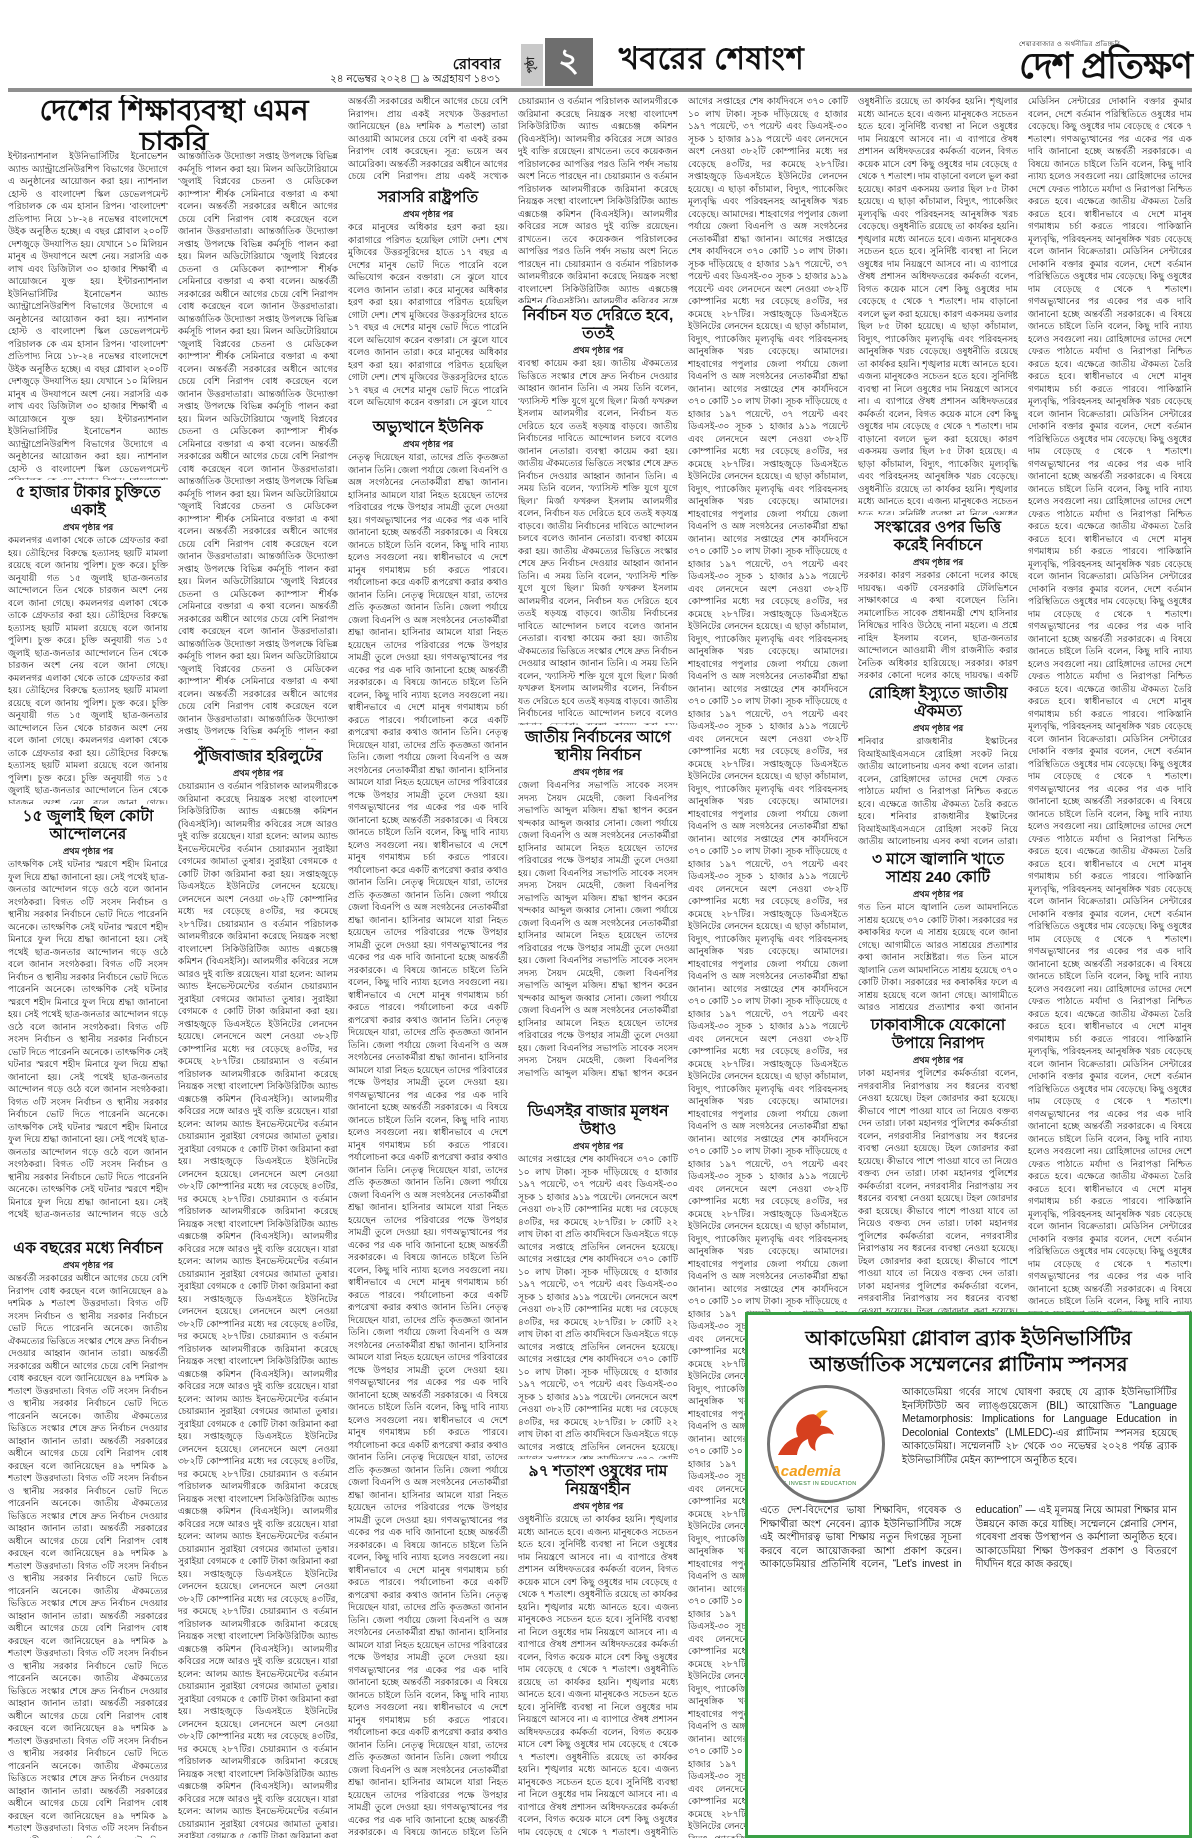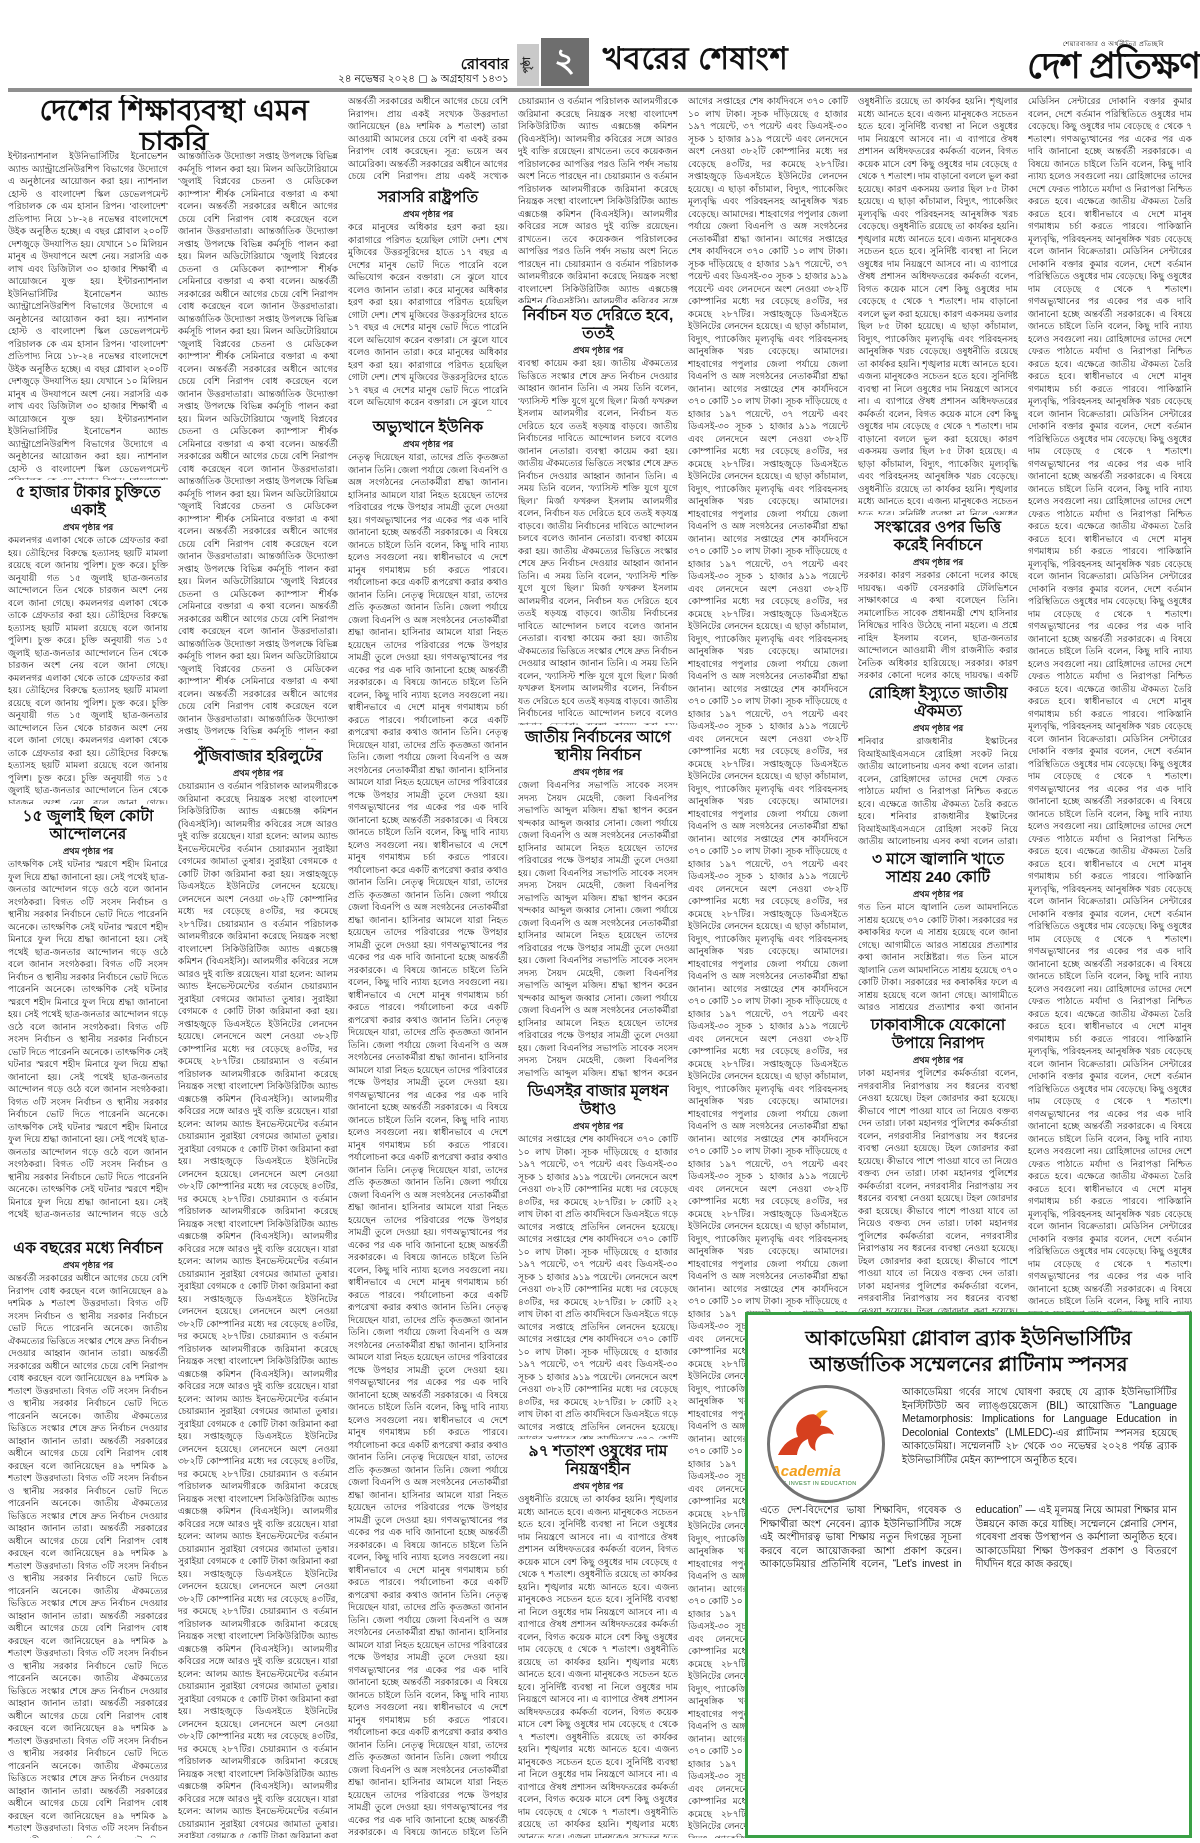--- a/index.html
+++ b/index.html
@@ -1,29 +1,29 @@
 <!DOCTYPE html>
 <html lang="bn"><head>
 <meta charset="utf-8">
 <style>
   html,body{margin:0;padding:0;background:#e8e8e8;}
   #page{position:relative;width:1200px;height:1843px;background:#ffffff;margin:0 auto;
         font-family:"Liberation Sans","DejaVu Sans",sans-serif;color:#111;overflow:hidden;}
   
-  #masthead{position:absolute;left:16px;top:30px;width:1184px;height:56px;display:flex;align-items:flex-end;}
+  #masthead{position:absolute;left:8px;top:30px;width:1184px;height:56px;display:flex;align-items:flex-end;gap:12px;}
   .date-block{margin-left:322px;text-align:right;line-height:1.15;padding-bottom:2px;}
   .weekday{font-weight:bold;font-size:15px;}
   .dateline{font-size:10.5px;}
   .pagebox-wrap{display:flex;align-items:flex-end;margin-left:8px;}
   .page-label-box{width:22px;height:42px;background:#c9c9c9;display:flex;align-items:center;justify-content:center;}
   .page-label-box span{writing-mode:vertical-rl;transform:rotate(180deg);font-size:10px;font-weight:bold;color:#222;}
   .page-num-box{width:48px;height:48px;background:#6e6e6e;color:#fff;display:flex;align-items:center;justify-content:center;
                 font-size:32px;font-weight:bold;margin-left:2px;}
   .section-title{font-size:31px;font-weight:bold;margin-left:14px;letter-spacing:0.5px;padding-bottom:0px;white-space:nowrap;}
-  .brand{margin-left:auto;text-align:center;line-height:1;padding-bottom:2px;}
+  .brand{margin-left:auto;text-align:left;line-height:1;padding-bottom:2px;}
   .brand-tagline{font-size:6.5px;letter-spacing:0.5px;margin-bottom:1px;}
   .brand-name{font-size:36px;font-weight:900;letter-spacing:-1px;white-space:nowrap;}
   #head-rule{position:absolute;left:8px;top:88px;width:1184px;height:4px;background:#8f8f8f;}
   
   #lead-block{position:absolute;left:8px;top:95px;width:332px;height:55px;text-align:center;overflow:hidden;}
   #lead-block .lead-h{font-size:29px;font-weight:bold;line-height:1.1;}
   .sub,#lead-block .lead-sub{font-size:8.5px;font-weight:bold;text-align:center;line-height:14px;overflow:hidden;}
   
   .col{position:absolute;overflow:hidden;}
   .body-block{font-size:9px;line-height:12.5px;text-align:justify;overflow:hidden;color:#1a1a1a;
@@ -106,21 +106,21 @@
         <div class="body-block" style="height: 1387px;">নেতৃত্ব দিয়েছেন যারা, তাদের প্রতি কৃতজ্ঞতা জানান তিনি। জেলা পর্যায়ে জেলা বিএনপি ও অঙ্গ সংগঠনের নেতাকর্মীরা শ্রদ্ধা জানান। হাসিনার আমলে যারা নিহত হয়েছেন তাদের পরিবারের পক্ষে উপহার সামগ্রী তুলে দেওয়া হয়। গণঅভ্যুত্থানের পর একের পর এক দাবি জানানো হচ্ছে অন্তর্বর্তী সরকারকে। এ বিষয়ে জানতে চাইলে তিনি বলেন, কিছু দাবি ন্যায্য হলেও সবগুলো নয়। স্বাধীনভাবে এ দেশে মানুষ গণমাধ্যম চর্চা করতে পারবে। পর্যালোচনা করে একটি রূপরেখা করার কথাও জানান তিনি। নেতৃত্ব দিয়েছেন যারা, তাদের প্রতি কৃতজ্ঞতা জানান তিনি। জেলা পর্যায়ে জেলা বিএনপি ও অঙ্গ সংগঠনের নেতাকর্মীরা শ্রদ্ধা জানান। হাসিনার আমলে যারা নিহত হয়েছেন তাদের পরিবারের পক্ষে উপহার সামগ্রী তুলে দেওয়া হয়। গণঅভ্যুত্থানের পর একের পর এক দাবি জানানো হচ্ছে অন্তর্বর্তী সরকারকে। এ বিষয়ে জানতে চাইলে তিনি বলেন, কিছু দাবি ন্যায্য হলেও সবগুলো নয়। স্বাধীনভাবে এ দেশে মানুষ গণমাধ্যম চর্চা করতে পারবে। পর্যালোচনা করে একটি রূপরেখা করার কথাও জানান তিনি। নেতৃত্ব দিয়েছেন যারা, তাদের প্রতি কৃতজ্ঞতা জানান তিনি। জেলা পর্যায়ে জেলা বিএনপি ও অঙ্গ সংগঠনের নেতাকর্মীরা শ্রদ্ধা জানান। হাসিনার আমলে যারা নিহত হয়েছেন তাদের পরিবারের পক্ষে উপহার সামগ্রী তুলে দেওয়া হয়। গণঅভ্যুত্থানের পর একের পর এক দাবি জানানো হচ্ছে অন্তর্বর্তী সরকারকে। এ বিষয়ে জানতে চাইলে তিনি বলেন, কিছু দাবি ন্যায্য হলেও সবগুলো নয়। স্বাধীনভাবে এ দেশে মানুষ গণমাধ্যম চর্চা করতে পারবে। পর্যালোচনা করে একটি রূপরেখা করার কথাও জানান তিনি। নেতৃত্ব দিয়েছেন যারা, তাদের প্রতি কৃতজ্ঞতা জানান তিনি। জেলা পর্যায়ে জেলা বিএনপি ও অঙ্গ সংগঠনের নেতাকর্মীরা শ্রদ্ধা জানান। হাসিনার আমলে যারা নিহত হয়েছেন তাদের পরিবারের পক্ষে উপহার সামগ্রী তুলে দেওয়া হয়। গণঅভ্যুত্থানের পর একের পর এক দাবি জানানো হচ্ছে অন্তর্বর্তী সরকারকে। এ বিষয়ে জানতে চাইলে তিনি বলেন, কিছু দাবি ন্যায্য হলেও সবগুলো নয়। স্বাধীনভাবে এ দেশে মানুষ গণমাধ্যম চর্চা করতে পারবে। পর্যালোচনা করে একটি রূপরেখা করার কথাও জানান তিনি। নেতৃত্ব দিয়েছেন যারা, তাদের প্রতি কৃতজ্ঞতা জানান তিনি। জেলা পর্যায়ে জেলা বিএনপি ও অঙ্গ সংগঠনের নেতাকর্মীরা শ্রদ্ধা জানান। হাসিনার আমলে যারা নিহত হয়েছেন তাদের পরিবারের পক্ষে উপহার সামগ্রী তুলে দেওয়া হয়। গণঅভ্যুত্থানের পর একের পর এক দাবি জানানো হচ্ছে অন্তর্বর্তী সরকারকে। এ বিষয়ে জানতে চাইলে তিনি বলেন, কিছু দাবি ন্যায্য হলেও সবগুলো নয়। স্বাধীনভাবে এ দেশে মানুষ গণমাধ্যম চর্চা করতে পারবে। পর্যালোচনা করে একটি রূপরেখা করার কথাও জানান তিনি। নেতৃত্ব দিয়েছেন যারা, তাদের প্রতি কৃতজ্ঞতা জানান তিনি। জেলা পর্যায়ে জেলা বিএনপি ও অঙ্গ সংগঠনের নেতাকর্মীরা শ্রদ্ধা জানান। হাসিনার আমলে যারা নিহত হয়েছেন তাদের পরিবারের পক্ষে উপহার সামগ্রী তুলে দেওয়া হয়। গণঅভ্যুত্থানের পর একের পর এক দাবি জানানো হচ্ছে অন্তর্বর্তী সরকারকে। এ বিষয়ে জানতে চাইলে তিনি বলেন, কিছু দাবি ন্যায্য হলেও সবগুলো নয়। স্বাধীনভাবে এ দেশে মানুষ গণমাধ্যম চর্চা করতে পারবে। পর্যালোচনা করে একটি রূপরেখা করার কথাও জানান তিনি। নেতৃত্ব দিয়েছেন যারা, তাদের প্রতি কৃতজ্ঞতা জানান তিনি। জেলা পর্যায়ে জেলা বিএনপি ও অঙ্গ সংগঠনের নেতাকর্মীরা শ্রদ্ধা জানান। হাসিনার আমলে যারা নিহত হয়েছেন তাদের পরিবারের পক্ষে উপহার সামগ্রী তুলে দেওয়া হয়। গণঅভ্যুত্থানের পর একের পর এক দাবি জানানো হচ্ছে অন্তর্বর্তী সরকারকে। এ বিষয়ে জানতে চাইলে তিনি বলেন, কিছু দাবি ন্যায্য হলেও সবগুলো নয়। স্বাধীনভাবে এ দেশে মানুষ গণমাধ্যম চর্চা করতে পারবে। পর্যালোচনা করে একটি রূপরেখা করার কথাও জানান তিনি। নেতৃত্ব দিয়েছেন যারা, তাদের প্রতি কৃতজ্ঞতা জানান তিনি। জেলা পর্যায়ে জেলা বিএনপি ও অঙ্গ সংগঠনের নেতাকর্মীরা শ্রদ্ধা জানান। হাসিনার আমলে যারা নিহত হয়েছেন তাদের পরিবারের পক্ষে উপহার সামগ্রী তুলে দেওয়া হয়। গণঅভ্যুত্থানের পর একের পর এক দাবি জানানো হচ্ছে অন্তর্বর্তী সরকারকে। এ বিষয়ে জানতে চাইলে তিনি বলেন, কিছু দাবি ন্যায্য হলেও সবগুলো নয়। স্বাধীনভাবে এ দেশে মানুষ গণমাধ্যম চর্চা করতে পারবে। পর্যালোচনা করে একটি রূপরেখা করার কথাও জানান তিনি। নেতৃত্ব দিয়েছেন যারা, তাদের প্রতি কৃতজ্ঞতা জানান তিনি। জেলা পর্যায়ে জেলা বিএনপি ও অঙ্গ সংগঠনের নেতাকর্মীরা শ্রদ্ধা জানান। হাসিনার আমলে যারা নিহত হয়েছেন তাদের পরিবারের পক্ষে উপহার সামগ্রী তুলে দেওয়া হয়। গণঅভ্যুত্থানের পর একের পর এক দাবি জানানো হচ্ছে অন্তর্বর্তী সরকারকে। এ বিষয়ে জানতে চাইলে তিনি বলেন, কিছু দাবি ন্যায্য হলেও সবগুলো নয়। স্বাধীনভাবে এ দেশে মানুষ গণমাধ্যম চর্চা করতে পারবে। পর্যালোচনা করে একটি রূপরেখা করার কথাও জানান তিনি। নেতৃত্ব দিয়েছেন যারা, তাদের প্রতি কৃতজ্ঞতা জানান তিনি। জেলা পর্যায়ে জেলা বিএনপি ও অঙ্গ সংগঠনের নেতাকর্মীরা শ্রদ্ধা জানান। হাসিনার আমলে যারা নিহত হয়েছেন তাদের পরিবারের পক্ষে উপহার সামগ্রী তুলে দেওয়া হয়। গণঅভ্যুত্থানের পর একের পর এক দাবি জানানো হচ্ছে অন্তর্বর্তী সরকারকে। এ বিষয়ে জানতে চাইলে তিনি বলেন, কিছু দাবি ন্যায্য হলেও সবগুলো নয়। স্বাধীনভাবে এ দেশে মানুষ গণমাধ্যম চর্চা করতে পারবে। পর্যালোচনা করে একটি রূপরেখা করার কথাও জানান তিনি। নেতৃত্ব দিয়েছেন যারা, তাদের প্রতি কৃতজ্ঞতা জানান তিনি। জেলা পর্যায়ে জেলা বিএনপি ও অঙ্গ সংগঠনের নেতাকর্মীরা শ্রদ্ধা জানান। হাসিনার আমলে যারা নিহত হয়েছেন তাদের পরিবারের পক্ষে উপহার সামগ্রী তুলে দেওয়া হয়। গণঅভ্যুত্থানের পর একের পর এক দাবি জানানো হচ্ছে অন্তর্বর্তী সরকারকে। এ বিষয়ে জানতে চাইলে তিনি বলেন, কিছু দাবি ন্যায্য হলেও সবগুলো নয়। স্বাধীনভাবে এ দেশে মানুষ গণমাধ্যম চর্চা করতে পারবে। পর্যালোচনা করে একটি রূপরেখা করার কথাও জানান তিনি।</div>
       </div>
       <div class="col" style="left: 518px; top: 95px; width: 160px; height: 1743px;">
         <div class="body-block" style="height: 208px;">চেয়ারম্যান ও বর্তমান পরিচালক আলমগীরকে জরিমানা করেছে নিয়ন্ত্রক সংস্থা বাংলাদেশ সিকিউরিটিজ অ্যান্ড এক্সচেঞ্জ কমিশন (বিএসইসি)। আলমগীর কবিরের সঙ্গে আরও দুই ব্যক্তি রয়েছেন। রাখতেন। তবে কয়েকজন পরিচালকের আপত্তির পরও তিনি পর্ষদ সভায় অংশ নিতে পারছেন না। চেয়ারম্যান ও বর্তমান পরিচালক আলমগীরকে জরিমানা করেছে নিয়ন্ত্রক সংস্থা বাংলাদেশ সিকিউরিটিজ অ্যান্ড এক্সচেঞ্জ কমিশন (বিএসইসি)। আলমগীর কবিরের সঙ্গে আরও দুই ব্যক্তি রয়েছেন। রাখতেন। তবে কয়েকজন পরিচালকের আপত্তির পরও তিনি পর্ষদ সভায় অংশ নিতে পারছেন না। চেয়ারম্যান ও বর্তমান পরিচালক আলমগীরকে জরিমানা করেছে নিয়ন্ত্রক সংস্থা বাংলাদেশ সিকিউরিটিজ অ্যান্ড এক্সচেঞ্জ কমিশন (বিএসইসি)। আলমগীর কবিরের সঙ্গে আরও দুই ব্যক্তি রয়েছেন। রাখতেন। তবে কয়েকজন পরিচালকের আপত্তির পরও তিনি পর্ষদ সভায় অংশ নিতে পারছেন না।</div>
         <div class="art-h" style="height: 40px;">নির্বাচন যত দেরিতে হবে, ততই</div>
         <div class="sub" style="height: 14px;">প্রথম পৃষ্ঠার পর</div>
         <div class="body-block" style="height: 368px;">ব্যবস্থা কায়েম করা হয়। জাতীয় ঐকমত্যের ভিত্তিতে সংস্কার শেষে দ্রুত নির্বাচন দেওয়ার আহ্বান জানান তিনি। এ সময় তিনি বলেন, ‘ফ্যাসিস্ট শক্তি যুগে যুগে ছিল।’ মির্জা ফখরুল ইসলাম আলমগীর বলেন, নির্বাচন যত দেরিতে হবে ততই ষড়যন্ত্র বাড়বে। জাতীয় নির্বাচনের দাবিতে আন্দোলন চলবে বলেও জানান নেতারা। ব্যবস্থা কায়েম করা হয়। জাতীয় ঐকমত্যের ভিত্তিতে সংস্কার শেষে দ্রুত নির্বাচন দেওয়ার আহ্বান জানান তিনি। এ সময় তিনি বলেন, ‘ফ্যাসিস্ট শক্তি যুগে যুগে ছিল।’ মির্জা ফখরুল ইসলাম আলমগীর বলেন, নির্বাচন যত দেরিতে হবে ততই ষড়যন্ত্র বাড়বে। জাতীয় নির্বাচনের দাবিতে আন্দোলন চলবে বলেও জানান নেতারা। ব্যবস্থা কায়েম করা হয়। জাতীয় ঐকমত্যের ভিত্তিতে সংস্কার শেষে দ্রুত নির্বাচন দেওয়ার আহ্বান জানান তিনি। এ সময় তিনি বলেন, ‘ফ্যাসিস্ট শক্তি যুগে যুগে ছিল।’ মির্জা ফখরুল ইসলাম আলমগীর বলেন, নির্বাচন যত দেরিতে হবে ততই ষড়যন্ত্র বাড়বে। জাতীয় নির্বাচনের দাবিতে আন্দোলন চলবে বলেও জানান নেতারা। ব্যবস্থা কায়েম করা হয়। জাতীয় ঐকমত্যের ভিত্তিতে সংস্কার শেষে দ্রুত নির্বাচন দেওয়ার আহ্বান জানান তিনি। এ সময় তিনি বলেন, ‘ফ্যাসিস্ট শক্তি যুগে যুগে ছিল।’ মির্জা ফখরুল ইসলাম আলমগীর বলেন, নির্বাচন যত দেরিতে হবে ততই ষড়যন্ত্র বাড়বে। জাতীয় নির্বাচনের দাবিতে আন্দোলন চলবে বলেও জানান নেতারা। ব্যবস্থা কায়েম করা হয়। জাতীয় ঐকমত্যের ভিত্তিতে সংস্কার শেষে দ্রুত নির্বাচন দেওয়ার আহ্বান জানান তিনি। এ সময় তিনি বলেন, ‘ফ্যাসিস্ট শক্তি যুগে যুগে ছিল।’ মির্জা ফখরুল ইসলাম আলমগীর বলেন, নির্বাচন যত দেরিতে হবে ততই ষড়যন্ত্র বাড়বে। জাতীয় নির্বাচনের দাবিতে আন্দোলন চলবে বলেও জানান নেতারা।</div>
         <div class="art-h" style="height: 40px;">জাতীয় নির্বাচনের আগে স্থানীয় নির্বাচন</div>
         <div class="sub" style="height: 14px;">প্রথম পৃষ্ঠার পর</div>
         <div class="body-block" style="height: 300px;">জেলা বিএনপির সভাপতি সাবেক সংসদ সদস্য সৈয়দ মেহেদী, জেলা বিএনপির সভাপতি আব্দুল মজিদ। শ্রদ্ধা স্থাপন করেন খন্দকার আব্দুল জব্বার সোনা। জেলা পর্যায়ে জেলা বিএনপি ও অঙ্গ সংগঠনের নেতাকর্মীরা হাসিনার আমলে নিহত হয়েছেন তাদের পরিবারের পক্ষে উপহার সামগ্রী তুলে দেওয়া হয়। জেলা বিএনপির সভাপতি সাবেক সংসদ সদস্য সৈয়দ মেহেদী, জেলা বিএনপির সভাপতি আব্দুল মজিদ। শ্রদ্ধা স্থাপন করেন খন্দকার আব্দুল জব্বার সোনা। জেলা পর্যায়ে জেলা বিএনপি ও অঙ্গ সংগঠনের নেতাকর্মীরা হাসিনার আমলে নিহত হয়েছেন তাদের পরিবারের পক্ষে উপহার সামগ্রী তুলে দেওয়া হয়। জেলা বিএনপির সভাপতি সাবেক সংসদ সদস্য সৈয়দ মেহেদী, জেলা বিএনপির সভাপতি আব্দুল মজিদ। শ্রদ্ধা স্থাপন করেন খন্দকার আব্দুল জব্বার সোনা। জেলা পর্যায়ে জেলা বিএনপি ও অঙ্গ সংগঠনের নেতাকর্মীরা হাসিনার আমলে নিহত হয়েছেন তাদের পরিবারের পক্ষে উপহার সামগ্রী তুলে দেওয়া হয়। জেলা বিএনপির সভাপতি সাবেক সংসদ সদস্য সৈয়দ মেহেদী, জেলা বিএনপির সভাপতি আব্দুল মজিদ। শ্রদ্ধা স্থাপন করেন খন্দকার আব্দুল জব্বার সোনা। জেলা পর্যায়ে জেলা বিএনপি ও অঙ্গ সংগঠনের নেতাকর্মীরা হাসিনার আমলে নিহত হয়েছেন তাদের পরিবারের পক্ষে উপহার সামগ্রী তুলে দেওয়া হয়।</div>
-        <div class="art-h" style="height: 40px;">ডিএসইর বাজার মূলধন উধাও</div>
+        <div class="art-h" style="height: 40px; margin-top: 20px;">ডিএসইর বাজার মূলধন উধাও</div>
         <div class="sub" style="height: 14px;">প্রথম পৃষ্ঠার পর</div>
         <div class="body-block" style="height: 306px;">আগের সপ্তাহের শেষ কার্যদিবসে ৩৭০ কোটি ১০ লাখ টাকা। সূচক দাঁড়িয়েছে ৫ হাজার ১৯৭ পয়েন্টে, ৩৭ পয়েন্ট এবং ডিএসই-৩০ সূচক ১ হাজার ৯১৯ পয়েন্টে। লেনদেনে অংশ নেওয়া ৩৮২টি কোম্পানির মধ্যে দর বেড়েছে ৪৩টির, দর কমেছে ২৮৭টির। ৮ কোটি ২২ লাখ টাকা বা প্রতি কার্যদিবসে ডিএসইতে গড়ে আগের সপ্তাহে প্রতিদিন লেনদেন হয়েছে। আগের সপ্তাহের শেষ কার্যদিবসে ৩৭০ কোটি ১০ লাখ টাকা। সূচক দাঁড়িয়েছে ৫ হাজার ১৯৭ পয়েন্টে, ৩৭ পয়েন্ট এবং ডিএসই-৩০ সূচক ১ হাজার ৯১৯ পয়েন্টে। লেনদেনে অংশ নেওয়া ৩৮২টি কোম্পানির মধ্যে দর বেড়েছে ৪৩টির, দর কমেছে ২৮৭টির। ৮ কোটি ২২ লাখ টাকা বা প্রতি কার্যদিবসে ডিএসইতে গড়ে আগের সপ্তাহে প্রতিদিন লেনদেন হয়েছে। আগের সপ্তাহের শেষ কার্যদিবসে ৩৭০ কোটি ১০ লাখ টাকা। সূচক দাঁড়িয়েছে ৫ হাজার ১৯৭ পয়েন্টে, ৩৭ পয়েন্ট এবং ডিএসই-৩০ সূচক ১ হাজার ৯১৯ পয়েন্টে। লেনদেনে অংশ নেওয়া ৩৮২টি কোম্পানির মধ্যে দর বেড়েছে ৪৩টির, দর কমেছে ২৮৭টির। ৮ কোটি ২২ লাখ টাকা বা প্রতি কার্যদিবসে ডিএসইতে গড়ে আগের সপ্তাহে প্রতিদিন লেনদেন হয়েছে। আগের সপ্তাহের শেষ কার্যদিবসে ৩৭০ কোটি ১০ লাখ টাকা। সূচক দাঁড়িয়েছে ৫ হাজার ১৯৭ পয়েন্টে, ৩৭ পয়েন্ট এবং ডিএসই-৩০ সূচক ১ হাজার ৯১৯ পয়েন্টে। লেনদেনে অংশ নেওয়া ৩৮২টি কোম্পানির মধ্যে দর বেড়েছে ৪৩টির, দর কমেছে ২৮৭টির। ৮ কোটি ২২ লাখ টাকা বা প্রতি কার্যদিবসে ডিএসইতে গড়ে আগের সপ্তাহে প্রতিদিন লেনদেন হয়েছে।</div>
         <div class="art-h" style="height: 40px;">৯৭ শতাংশ ওষুধের দাম নিয়ন্ত্রণহীন</div>
         <div class="sub" style="height: 14px;">প্রথম পৃষ্ঠার পর</div>
         <div class="body-block" style="height: 345px;">ওষুধনীতি রয়েছে তা কার্যকর হয়নি। শৃঙ্খলার মধ্যে আনতে হবে। এজন্য মানুষকেও সচেতন হতে হবে। সুনির্দিষ্ট ব্যবস্থা না নিলে ওষুধের দাম নিয়ন্ত্রণে আসবে না। এ ব্যাপারে ঔষধ প্রশাসন অধিদফতরের কর্মকর্তা বলেন, বিগত কয়েক মাসে বেশ কিছু ওষুধের দাম বেড়েছে ৫ থেকে ৭ শতাংশ। ওষুধনীতি রয়েছে তা কার্যকর হয়নি। শৃঙ্খলার মধ্যে আনতে হবে। এজন্য মানুষকেও সচেতন হতে হবে। সুনির্দিষ্ট ব্যবস্থা না নিলে ওষুধের দাম নিয়ন্ত্রণে আসবে না। এ ব্যাপারে ঔষধ প্রশাসন অধিদফতরের কর্মকর্তা বলেন, বিগত কয়েক মাসে বেশ কিছু ওষুধের দাম বেড়েছে ৫ থেকে ৭ শতাংশ। ওষুধনীতি রয়েছে তা কার্যকর হয়নি। শৃঙ্খলার মধ্যে আনতে হবে। এজন্য মানুষকেও সচেতন হতে হবে। সুনির্দিষ্ট ব্যবস্থা না নিলে ওষুধের দাম নিয়ন্ত্রণে আসবে না। এ ব্যাপারে ঔষধ প্রশাসন অধিদফতরের কর্মকর্তা বলেন, বিগত কয়েক মাসে বেশ কিছু ওষুধের দাম বেড়েছে ৫ থেকে ৭ শতাংশ। ওষুধনীতি রয়েছে তা কার্যকর হয়নি। শৃঙ্খলার মধ্যে আনতে হবে। এজন্য মানুষকেও সচেতন হতে হবে। সুনির্দিষ্ট ব্যবস্থা না নিলে ওষুধের দাম নিয়ন্ত্রণে আসবে না। এ ব্যাপারে ঔষধ প্রশাসন অধিদফতরের কর্মকর্তা বলেন, বিগত কয়েক মাসে বেশ কিছু ওষুধের দাম বেড়েছে ৫ থেকে ৭ শতাংশ। ওষুধনীতি রয়েছে তা কার্যকর হয়নি। শৃঙ্খলার মধ্যে আনতে হবে। এজন্য মানুষকেও সচেতন হতে হবে। সুনির্দিষ্ট ব্যবস্থা না নিলে ওষুধের দাম নিয়ন্ত্রণে আসবে না। এ ব্যাপারে ঔষধ প্রশাসন অধিদফতরের কর্মকর্তা বলেন, বিগত কয়েক মাসে বেশ কিছু ওষুধের দাম বেড়েছে ৫ থেকে ৭ শতাংশ।</div>
       </div>
       <div class="col" style="left: 688px; top: 95px; width: 160px; height: 1743px;">
         <div class="body-block" style="height: 1743px;">আগের সপ্তাহের শেষ কার্যদিবসে ৩৭০ কোটি ১০ লাখ টাকা। সূচক দাঁড়িয়েছে ৫ হাজার ১৯৭ পয়েন্টে, ৩৭ পয়েন্ট এবং ডিএসই-৩০ সূচক ১ হাজার ৯১৯ পয়েন্টে এবং লেনদেনে অংশ নেওয়া ৩৮২টি কোম্পানির মধ্যে দর বেড়েছে ৪৩টির, দর কমেছে ২৮৭টির। সপ্তাহজুড়ে ডিএসইতে ইউনিটের লেনদেন হয়েছে। এ ছাড়া কাঁচামাল, বিদ্যুৎ, প্যাকেজিং মূল্যবৃদ্ধি এবং পরিবহনসহ আনুষঙ্গিক খরচ বেড়েছে। আমাদের। শাহবাগের পপুলার জেলা পর্যায়ে জেলা বিএনপি ও অঙ্গ সংগঠনের নেতাকর্মীরা শ্রদ্ধা জানান। আগের সপ্তাহের শেষ কার্যদিবসে ৩৭০ কোটি ১০ লাখ টাকা। সূচক দাঁড়িয়েছে ৫ হাজার ১৯৭ পয়েন্টে, ৩৭ পয়েন্ট এবং ডিএসই-৩০ সূচক ১ হাজার ৯১৯ পয়েন্টে এবং লেনদেনে অংশ নেওয়া ৩৮২টি কোম্পানির মধ্যে দর বেড়েছে ৪৩টির, দর কমেছে ২৮৭টির। সপ্তাহজুড়ে ডিএসইতে ইউনিটের লেনদেন হয়েছে। এ ছাড়া কাঁচামাল, বিদ্যুৎ, প্যাকেজিং মূল্যবৃদ্ধি এবং পরিবহনসহ আনুষঙ্গিক খরচ বেড়েছে। আমাদের। শাহবাগের পপুলার জেলা পর্যায়ে জেলা বিএনপি ও অঙ্গ সংগঠনের নেতাকর্মীরা শ্রদ্ধা জানান। আগের সপ্তাহের শেষ কার্যদিবসে ৩৭০ কোটি ১০ লাখ টাকা। সূচক দাঁড়িয়েছে ৫ হাজার ১৯৭ পয়েন্টে, ৩৭ পয়েন্ট এবং ডিএসই-৩০ সূচক ১ হাজার ৯১৯ পয়েন্টে এবং লেনদেনে অংশ নেওয়া ৩৮২টি কোম্পানির মধ্যে দর বেড়েছে ৪৩টির, দর কমেছে ২৮৭টির। সপ্তাহজুড়ে ডিএসইতে ইউনিটের লেনদেন হয়েছে। এ ছাড়া কাঁচামাল, বিদ্যুৎ, প্যাকেজিং মূল্যবৃদ্ধি এবং পরিবহনসহ আনুষঙ্গিক খরচ বেড়েছে। আমাদের। শাহবাগের পপুলার জেলা পর্যায়ে জেলা বিএনপি ও অঙ্গ সংগঠনের নেতাকর্মীরা শ্রদ্ধা জানান। আগের সপ্তাহের শেষ কার্যদিবসে ৩৭০ কোটি ১০ লাখ টাকা। সূচক দাঁড়িয়েছে ৫ হাজার ১৯৭ পয়েন্টে, ৩৭ পয়েন্ট এবং ডিএসই-৩০ সূচক ১ হাজার ৯১৯ পয়েন্টে এবং লেনদেনে অংশ নেওয়া ৩৮২টি কোম্পানির মধ্যে দর বেড়েছে ৪৩টির, দর কমেছে ২৮৭টির। সপ্তাহজুড়ে ডিএসইতে ইউনিটের লেনদেন হয়েছে। এ ছাড়া কাঁচামাল, বিদ্যুৎ, প্যাকেজিং মূল্যবৃদ্ধি এবং পরিবহনসহ আনুষঙ্গিক খরচ বেড়েছে। আমাদের। শাহবাগের পপুলার জেলা পর্যায়ে জেলা বিএনপি ও অঙ্গ সংগঠনের নেতাকর্মীরা শ্রদ্ধা জানান। আগের সপ্তাহের শেষ কার্যদিবসে ৩৭০ কোটি ১০ লাখ টাকা। সূচক দাঁড়িয়েছে ৫ হাজার ১৯৭ পয়েন্টে, ৩৭ পয়েন্ট এবং ডিএসই-৩০ সূচক ১ হাজার ৯১৯ পয়েন্টে এবং লেনদেনে অংশ নেওয়া ৩৮২টি কোম্পানির মধ্যে দর বেড়েছে ৪৩টির, দর কমেছে ২৮৭টির। সপ্তাহজুড়ে ডিএসইতে ইউনিটের লেনদেন হয়েছে। এ ছাড়া কাঁচামাল, বিদ্যুৎ, প্যাকেজিং মূল্যবৃদ্ধি এবং পরিবহনসহ আনুষঙ্গিক খরচ বেড়েছে। আমাদের। শাহবাগের পপুলার জেলা পর্যায়ে জেলা বিএনপি ও অঙ্গ সংগঠনের নেতাকর্মীরা শ্রদ্ধা জানান। আগের সপ্তাহের শেষ কার্যদিবসে ৩৭০ কোটি ১০ লাখ টাকা। সূচক দাঁড়িয়েছে ৫ হাজার ১৯৭ পয়েন্টে, ৩৭ পয়েন্ট এবং ডিএসই-৩০ সূচক ১ হাজার ৯১৯ পয়েন্টে এবং লেনদেনে অংশ নেওয়া ৩৮২টি কোম্পানির মধ্যে দর বেড়েছে ৪৩টির, দর কমেছে ২৮৭টির। সপ্তাহজুড়ে ডিএসইতে ইউনিটের লেনদেন হয়েছে। এ ছাড়া কাঁচামাল, বিদ্যুৎ, প্যাকেজিং মূল্যবৃদ্ধি এবং পরিবহনসহ আনুষঙ্গিক খরচ বেড়েছে। আমাদের। শাহবাগের পপুলার জেলা পর্যায়ে জেলা বিএনপি ও অঙ্গ সংগঠনের নেতাকর্মীরা শ্রদ্ধা জানান। আগের সপ্তাহের শেষ কার্যদিবসে ৩৭০ কোটি ১০ লাখ টাকা। সূচক দাঁড়িয়েছে ৫ হাজার ১৯৭ পয়েন্টে, ৩৭ পয়েন্ট এবং ডিএসই-৩০ সূচক ১ হাজার ৯১৯ পয়েন্টে এবং লেনদেনে অংশ নেওয়া ৩৮২টি কোম্পানির মধ্যে দর বেড়েছে ৪৩টির, দর কমেছে ২৮৭টির। সপ্তাহজুড়ে ডিএসইতে ইউনিটের লেনদেন হয়েছে। এ ছাড়া কাঁচামাল, বিদ্যুৎ, প্যাকেজিং মূল্যবৃদ্ধি এবং পরিবহনসহ আনুষঙ্গিক খরচ বেড়েছে। আমাদের। শাহবাগের পপুলার জেলা পর্যায়ে জেলা বিএনপি ও অঙ্গ সংগঠনের নেতাকর্মীরা শ্রদ্ধা জানান। আগের সপ্তাহের শেষ কার্যদিবসে ৩৭০ কোটি ১০ লাখ টাকা। সূচক দাঁড়িয়েছে ৫ হাজার ১৯৭ পয়েন্টে, ৩৭ পয়েন্ট এবং ডিএসই-৩০ সূচক ১ হাজার ৯১৯ পয়েন্টে এবং লেনদেনে অংশ নেওয়া ৩৮২টি কোম্পানির মধ্যে দর বেড়েছে ৪৩টির, দর কমেছে ২৮৭টির। সপ্তাহজুড়ে ডিএসইতে ইউনিটের লেনদেন হয়েছে। এ ছাড়া কাঁচামাল, বিদ্যুৎ, প্যাকেজিং মূল্যবৃদ্ধি এবং পরিবহনসহ আনুষঙ্গিক খরচ বেড়েছে। আমাদের। শাহবাগের পপুলার জেলা পর্যায়ে জেলা বিএনপি ও অঙ্গ সংগঠনের নেতাকর্মীরা শ্রদ্ধা জানান। আগের সপ্তাহের শেষ কার্যদিবসে ৩৭০ কোটি ১০ লাখ টাকা। সূচক দাঁড়িয়েছে ৫ হাজার ১৯৭ পয়েন্টে, ৩৭ পয়েন্ট এবং ডিএসই-৩০ সূচক ১ হাজার ৯১৯ পয়েন্টে এবং লেনদেনে অংশ নেওয়া ৩৮২টি কোম্পানির মধ্যে দর বেড়েছে ৪৩টির, দর কমেছে ২৮৭টির। সপ্তাহজুড়ে ডিএসইতে ইউনিটের লেনদেন হয়েছে। এ ছাড়া কাঁচামাল, বিদ্যুৎ, প্যাকেজিং মূল্যবৃদ্ধি এবং পরিবহনসহ আনুষঙ্গিক খরচ বেড়েছে। আমাদের। শাহবাগের পপুলার জেলা পর্যায়ে জেলা বিএনপি ও অঙ্গ সংগঠনের নেতাকর্মীরা শ্রদ্ধা জানান। আগের সপ্তাহের শেষ কার্যদিবসে ৩৭০ কোটি ১০ লাখ টাকা। সূচক দাঁড়িয়েছে ৫ হাজার ১৯৭ পয়েন্টে, ৩৭ পয়েন্ট এবং ডিএসই-৩০ সূচক ১ হাজার ৯১৯ পয়েন্টে এবং লেনদেনে অংশ নেওয়া ৩৮২টি কোম্পানির মধ্যে দর বেড়েছে ৪৩টির, দর কমেছে ২৮৭টির। সপ্তাহজুড়ে ডিএসইতে ইউনিটের লেনদেন হয়েছে। এ ছাড়া কাঁচামাল, বিদ্যুৎ, প্যাকেজিং মূল্যবৃদ্ধি এবং পরিবহনসহ আনুষঙ্গিক খরচ বেড়েছে। আমাদের। শাহবাগের পপুলার জেলা পর্যায়ে জেলা বিএনপি ও অঙ্গ সংগঠনের নেতাকর্মীরা শ্রদ্ধা জানান। আগের সপ্তাহের শেষ কার্যদিবসে ৩৭০ কোটি ১০ লাখ টাকা। সূচক দাঁড়িয়েছে ৫ হাজার ১৯৭ পয়েন্টে, ৩৭ পয়েন্ট এবং ডিএসই-৩০ সূচক ১ হাজার ৯১৯ পয়েন্টে এবং লেনদেনে অংশ নেওয়া ৩৮২টি কোম্পানির মধ্যে দর বেড়েছে ৪৩টির, দর কমেছে ২৮৭টির। সপ্তাহজুড়ে ডিএসইতে ইউনিটের লেনদেন হয়েছে। এ ছাড়া কাঁচামাল, বিদ্যুৎ, প্যাকেজিং মূল্যবৃদ্ধি এবং পরিবহনসহ আনুষঙ্গিক খরচ বেড়েছে। আমাদের। শাহবাগের পপুলার জেলা পর্যায়ে জেলা বিএনপি ও অঙ্গ সংগঠনের নেতাকর্মীরা শ্রদ্ধা জানান। আগের সপ্তাহের শেষ কার্যদিবসে ৩৭০ কোটি ১০ লাখ টাকা। সূচক দাঁড়িয়েছে ৫ হাজার ১৯৭ পয়েন্টে, ৩৭ পয়েন্ট এবং ডিএসই-৩০ সূচক ১ হাজার ৯১৯ পয়েন্টে এবং লেনদেনে অংশ নেওয়া ৩৮২টি কোম্পানির মধ্যে দর বেড়েছে ৪৩টির, দর কমেছে ২৮৭টির। সপ্তাহজুড়ে ডিএসইতে ইউনিটের লেনদেন হয়েছে। এ ছাড়া কাঁচামাল, বিদ্যুৎ, প্যাকেজিং মূল্যবৃদ্ধি এবং পরিবহনসহ আনুষঙ্গিক খরচ বেড়েছে। আমাদের। শাহবাগের পপুলার জেলা পর্যায়ে জেলা বিএনপি ও অঙ্গ সংগঠনের নেতাকর্মীরা শ্রদ্ধা জানান। আগের সপ্তাহের শেষ কার্যদিবসে ৩৭০ কোটি ১০ লাখ টাকা। সূচক দাঁড়িয়েছে ৫ হাজার ১৯৭ পয়েন্টে, ৩৭ পয়েন্ট এবং ডিএসই-৩০ সূচক ১ হাজার ৯১৯ পয়েন্টে এবং লেনদেনে অংশ নেওয়া ৩৮২টি কোম্পানির মধ্যে দর বেড়েছে ৪৩টির, দর কমেছে ২৮৭টির। সপ্তাহজুড়ে ডিএসইতে ইউনিটের লেনদেন হয়েছে। এ ছাড়া কাঁচামাল, বিদ্যুৎ, প্যাকেজিং মূল্যবৃদ্ধি এবং পরিবহনসহ আনুষঙ্গিক খরচ বেড়েছে। আমাদের। শাহবাগের পপুলার জেলা পর্যায়ে জেলা বিএনপি ও অঙ্গ সংগঠনের নেতাকর্মীরা শ্রদ্ধা জানান।</div>
       </div>
       <div class="col" style="left: 858px; top: 95px; width: 160px; height: 1217px;">

